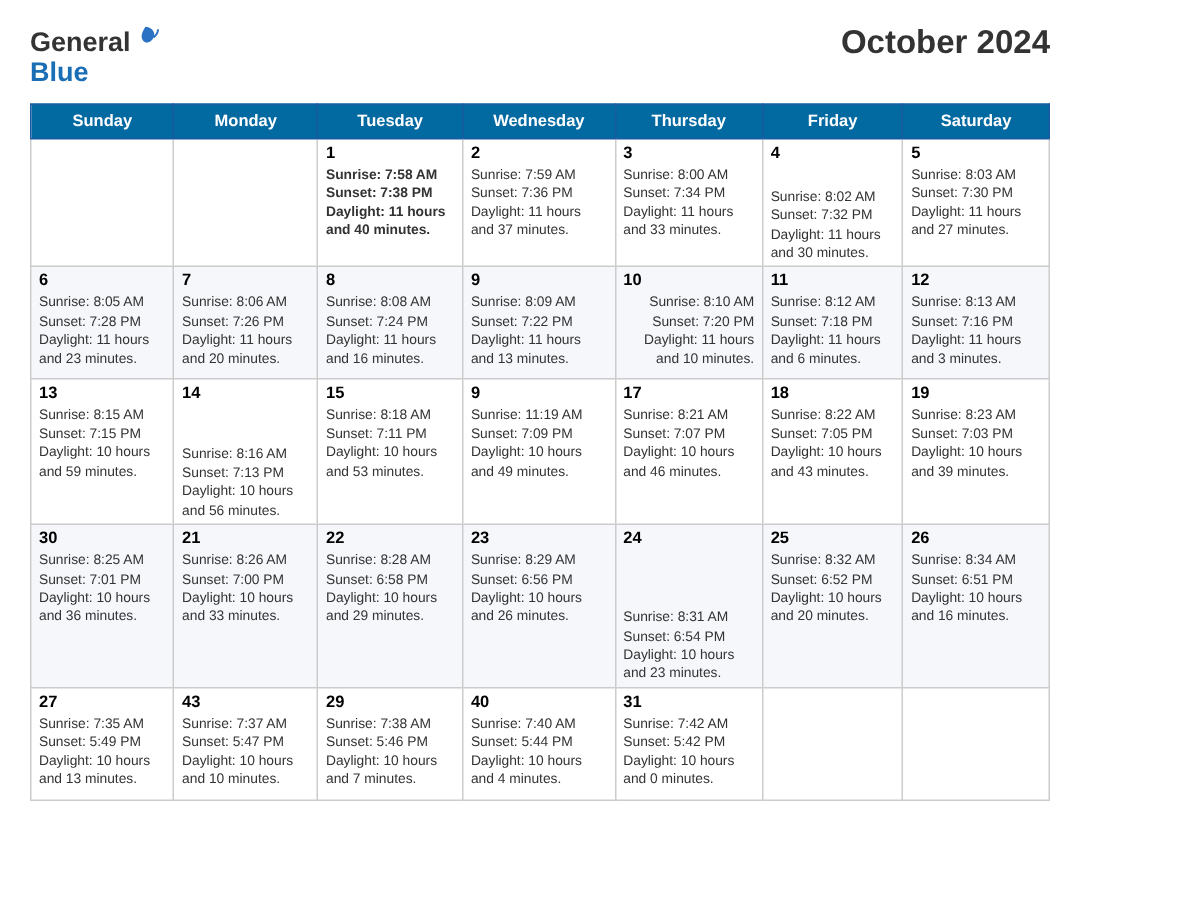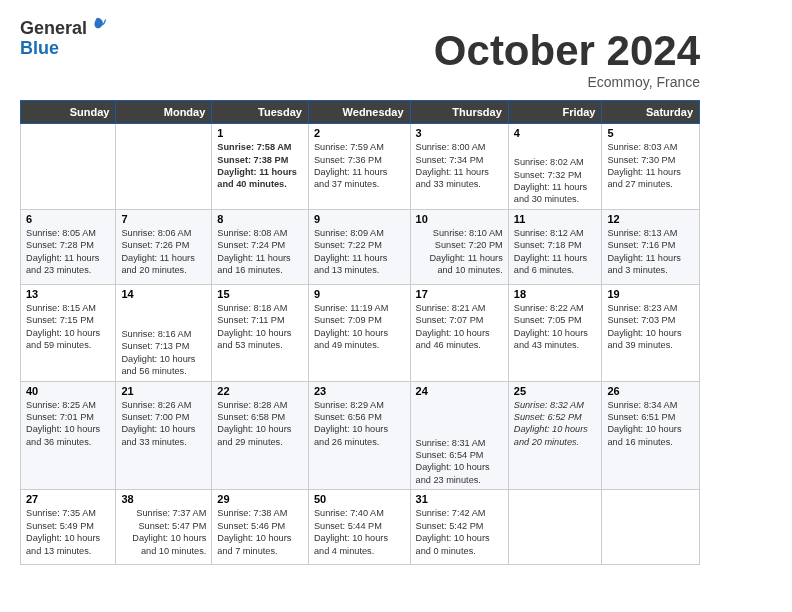--- a/index.html
+++ b/index.html
@@ -33,40 +33,39 @@
     .logo-blue { color: #1a6eb5; }
     .logo-icon {
       width: 18px;
       height: 18px;
       margin-left: 1px;
     }
     .title-block {
       text-align: right;
     }
     .month-title {
-      font-size: 42px;
+      font-size: 22px;
       font-weight: bold;
       color: #333;
       line-height: 1.1;
-      margin-top: 12px;
     }
     .location {
       font-size: 14px;
       color: #555;
     }
     table {
       width: 100%;
       border-collapse: collapse;
       font-size: 10px;
     }
     thead tr th {
-      background-color: #404040;
+      background-color: #0369a1;
       color: white;
       padding: 5px 6px;
-      text-align: right;
+      text-align: center;
       font-size: 11px;
       font-weight: bold;
       border: 1px solid #1a5aa0;
     }
     tbody tr td {
       border: 1px solid #ccc;
       vertical-align: top;
       padding: 3px 5px;
       min-height: 75px;
       height: 75px;
@@ -107,21 +106,20 @@
               </svg>
           </span>
         </div>
         <div>
           <span class="logo-text logo-blue">Blue</span>
         </div>
       </div>
     </div>
     <div class="title-block">
       <div class="month-title">October 2024</div>
-      <div class="location">Ecommoy, France</div>
     </div>
   </div>
 
   <table>
     <thead>
       <tr>
       <th>Sunday</th>
           <th>Monday</th>
           <th>Tuesday</th>
           <th>Wednesday</th>
@@ -267,21 +265,21 @@
           <td>
             <span class="day-num">19</span>
             <div class="day-info" style="white-space: pre-line;">Sunrise: 8:23 AM
 Sunset: 7:03 PM
 Daylight: 10 hours
 and 39 minutes.</div>
           </td>
         </tr>
         <tr>
           <td>
-            <span class="day-num">40</span>
+            <span class="day-num">30</span>
             <div class="day-info" style="white-space: pre-line;">Sunrise: 8:25 AM
 Sunset: 7:01 PM
 Daylight: 10 hours
 and 36 minutes.</div>
           </td>
           <td>
             <span class="day-num">21</span>
             <div class="day-info" style="white-space: pre-line;">Sunrise: 8:26 AM
 Sunset: 7:00 PM
 Daylight: 10 hours
@@ -303,21 +301,21 @@
           </td>
           <td>
             <span class="day-num">24</span>
             <div class="day-info" style="white-space: pre-line; margin-top: 40px;">Sunrise: 8:31 AM
 Sunset: 6:54 PM
 Daylight: 10 hours
 and 23 minutes.</div>
           </td>
           <td>
             <span class="day-num">25</span>
-            <div class="day-info" style="white-space: pre-line; font-style: italic;">Sunrise: 8:32 AM
+            <div class="day-info" style="white-space: pre-line;">Sunrise: 8:32 AM
 Sunset: 6:52 PM
 Daylight: 10 hours
 and 20 minutes.</div>
           </td>
           <td>
             <span class="day-num">26</span>
             <div class="day-info" style="white-space: pre-line;">Sunrise: 8:34 AM
 Sunset: 6:51 PM
 Daylight: 10 hours
 and 16 minutes.</div>
@@ -325,35 +323,35 @@
         </tr>
         <tr>
           <td>
             <span class="day-num">27</span>
             <div class="day-info" style="white-space: pre-line;">Sunrise: 7:35 AM
 Sunset: 5:49 PM
 Daylight: 10 hours
 and 13 minutes.</div>
           </td>
           <td>
-            <span class="day-num">38</span>
-            <div class="day-info" style="white-space: pre-line; text-align: right;">Sunrise: 7:37 AM
+            <span class="day-num">43</span>
+            <div class="day-info" style="white-space: pre-line;">Sunrise: 7:37 AM
 Sunset: 5:47 PM
 Daylight: 10 hours
 and 10 minutes.</div>
           </td>
           <td>
             <span class="day-num">29</span>
             <div class="day-info" style="white-space: pre-line;">Sunrise: 7:38 AM
 Sunset: 5:46 PM
 Daylight: 10 hours
 and 7 minutes.</div>
           </td>
           <td>
-            <span class="day-num">50</span>
+            <span class="day-num">40</span>
             <div class="day-info" style="white-space: pre-line;">Sunrise: 7:40 AM
 Sunset: 5:44 PM
 Daylight: 10 hours
 and 4 minutes.</div>
           </td>
           <td>
             <span class="day-num">31</span>
             <div class="day-info" style="white-space: pre-line;">Sunrise: 7:42 AM
 Sunset: 5:42 PM
 Daylight: 10 hours

